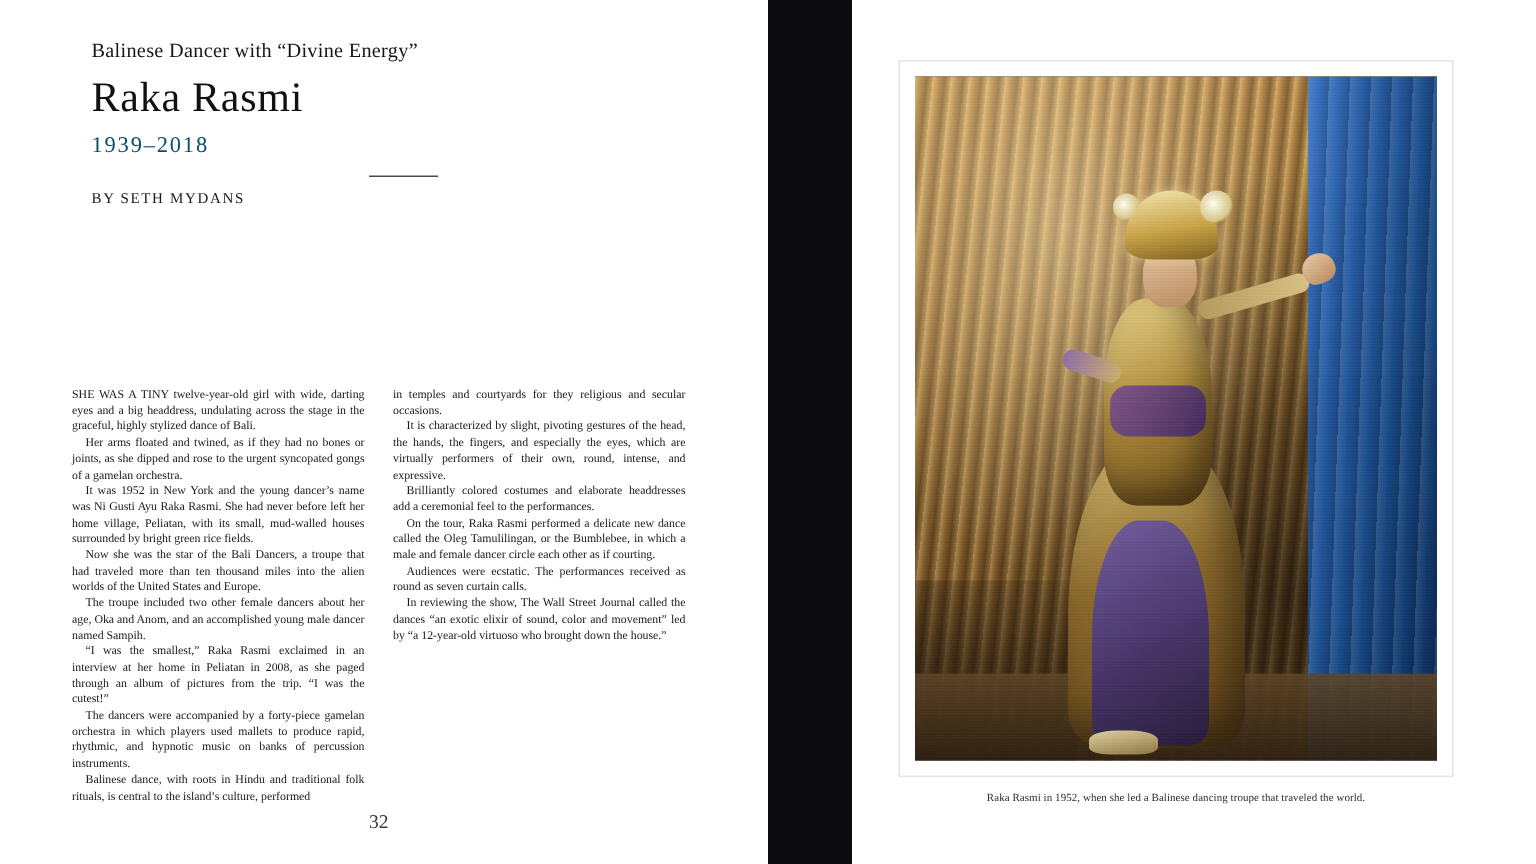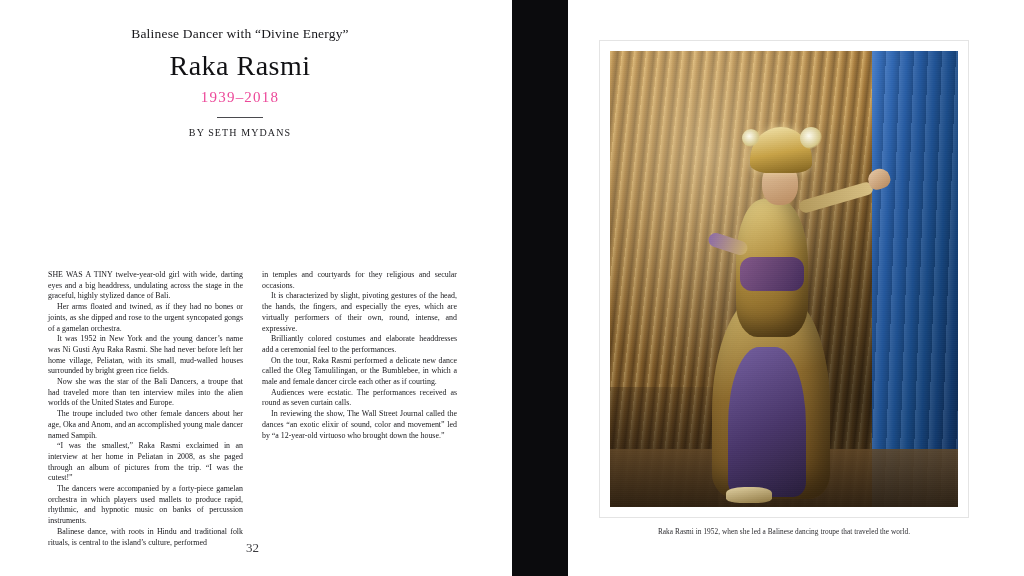--- a/index.html
+++ b/index.html
@@ -25,24 +25,23 @@
     position: absolute;
     left: 0;
     top: 0;
     width: 512px;
     height: 576px;
     background: #ffffff;
   }
 
   .headline-block {
     position: absolute;
-    left: 32px;
+    left: 61px;
     top: 26px;
     width: 416px;
-    text-align: center;
     color: #16161a;
   }
   .kicker {
     font-family: "Liberation Serif", serif;
     font-size: 13.5px;
     letter-spacing: 0.2px;
     color: #16161a;
     margin-bottom: 10px;
   }
   .title {
@@ -51,21 +50,21 @@
     line-height: 1.02;
     letter-spacing: 0.5px;
     color: #111114;
     margin: 2px 0 8px 0;
     font-weight: normal;
   }
   .dates {
     font-family: "Liberation Serif", serif;
     font-size: 15px;
     letter-spacing: 1.2px;
-    color: #ec4899;
+    color: #0c4a6e;
     margin-top: 4px;
   }
   .rule {
     width: 46px;
     height: 1px;
     background: #4a4a4e;
     margin: 11px auto 9px auto;
   }
   .byline {
     font-family: "Liberation Serif", serif;
@@ -74,21 +73,20 @@
     color: #1a1a1e;
   }
 
   .columns {
     position: absolute;
     left: 48px;
     top: 258px;
     width: 409px;
     display: flex;
     gap: 19px;
-    margin-top: 12px;
   }
   .col {
     width: 195px;
   }
   .col p {
     margin: 0;
     font-family: "Liberation Serif", serif;
     font-size: 7.9px;
     line-height: 1.355;
     text-align: justify;
@@ -365,21 +363,21 @@
       <div class="dates">1939–2018</div>
       <div class="rule"></div>
       <div class="byline">BY SETH MYDANS</div>
     </div>
 
     <div class="columns">
       <div class="col">
         <p class="first">SHE WAS A TINY twelve-year-old girl with wide, darting eyes and a big headdress, undulating across the stage in the graceful, highly stylized dance of Bali.</p>
         <p>Her arms floated and twined, as if they had no bones or joints, as she dipped and rose to the urgent syncopated gongs of a gamelan orchestra.</p>
         <p>It was 1952 in New York and the young dancer’s name was Ni Gusti Ayu Raka Rasmi. She had never before left her home village, Peliatan, with its small, mud-walled houses surrounded by bright green rice fields.</p>
-        <p>Now she was the star of the Bali Dancers, a troupe that had traveled more than ten interview miles into the alien worlds of the United States and Europe.</p>
+        <p>Now she was the star of the Bali Dancers, a troupe that had traveled more than ten thousand miles into the alien worlds of the United States and Europe.</p>
         <p>The troupe included two other female dancers about her age, Oka and Anom, and an accomplished young male dancer named Sampih.</p>
         <p>“I was the smallest,” Raka Rasmi exclaimed in an interview at her home in Peliatan in 2008, as she paged through an album of pictures from the trip. “I was the cutest!”</p>
         <p>The dancers were accompanied by a forty-piece gamelan orchestra in which players used mallets to produce rapid, rhythmic, and hypnotic music on banks of percussion instruments.</p>
         <p>Balinese dance, with roots in Hindu and traditional folk rituals, is central to the island’s culture, performed</p>
       </div>
       <div class="col">
         <p class="first">in temples and courtyards for they religious and secular occasions.</p>
         <p>It is characterized by slight, pivoting gestures of the head, the hands, the fingers, and especially the eyes, which are virtually performers of their own, round, intense, and expressive.</p>
         <p>Brilliantly colored costumes and elaborate headdresses add a ceremonial feel to the performances.</p>
         <p>On the tour, Raka Rasmi performed a delicate new dance called the Oleg Tamulilingan, or the Bumblebee, in which a male and female dancer circle each other as if courting.</p>

